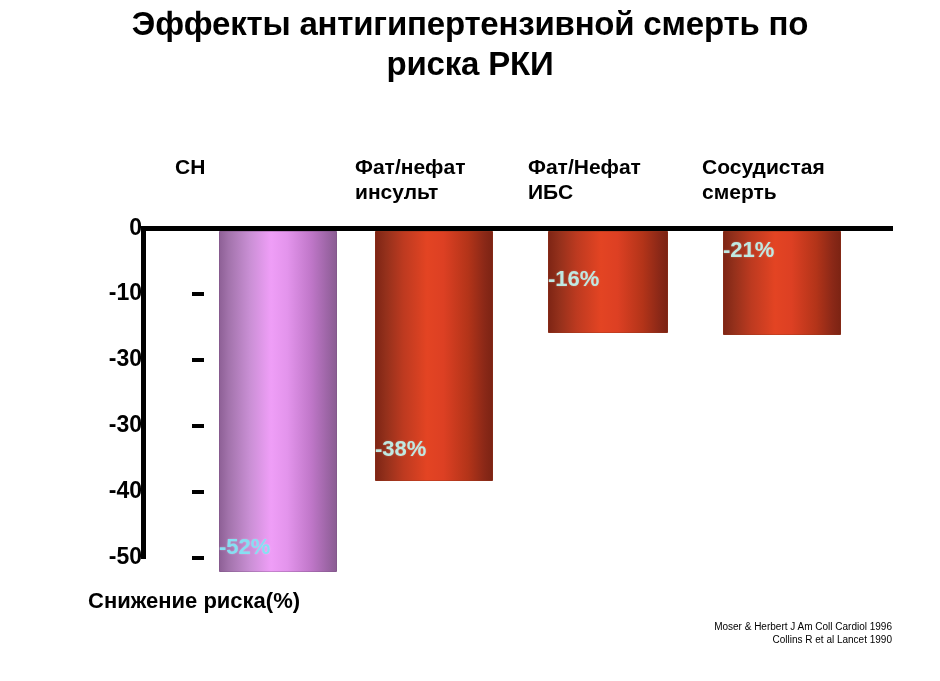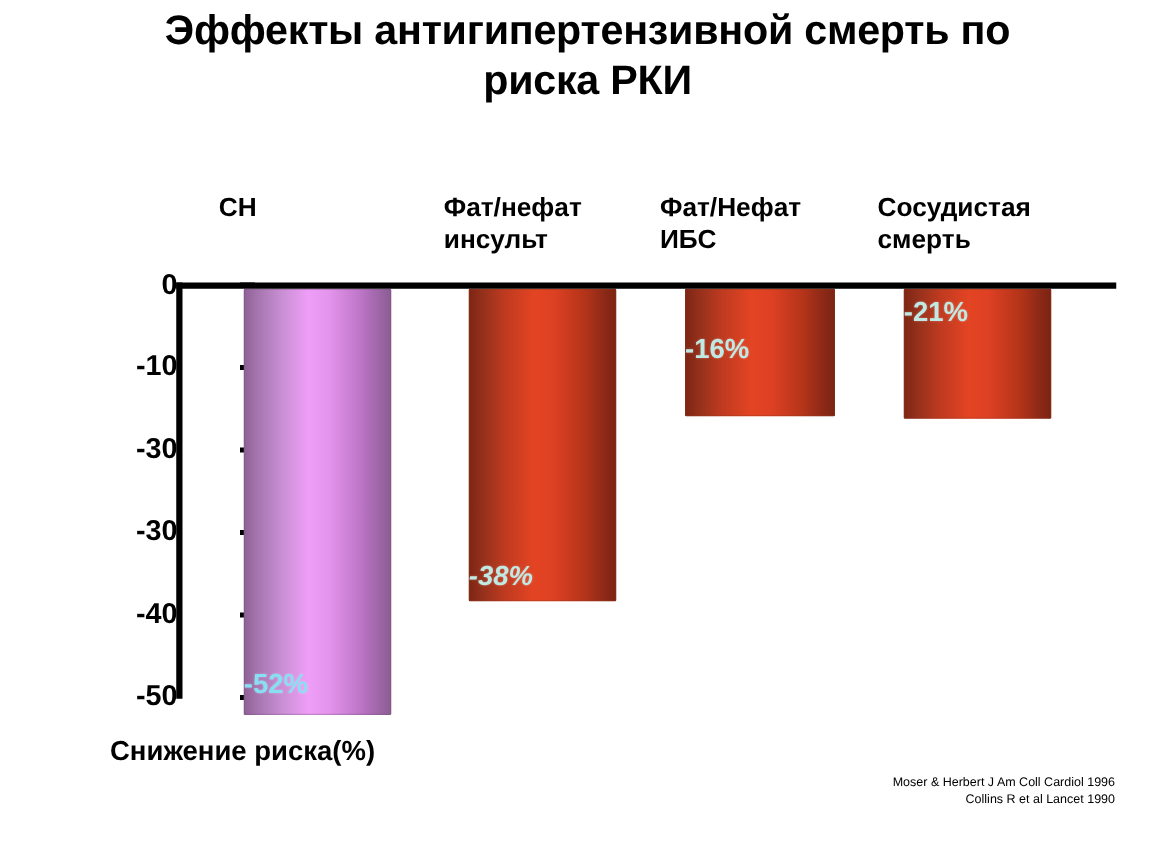--- a/index.html
+++ b/index.html
@@ -75,20 +75,21 @@
   
   .bar{
     position:absolute;
     border-radius:1px;
   }
   .bar-purple{
     background:linear-gradient(to right,
       #8d5f95 0%, #a273ab 8%, #c98fd4 26%, #ef9ef7 44%,
       #e394ec 58%, #c077c9 78%, #9a64a3 93%, #8a5d92 100%);
     box-shadow:inset 0 0 0 1px rgba(120,80,130,.35);
+    margin-left:24px;
   }
   .bar-red{
     background:linear-gradient(to right,
       #7d2414 0%, #93301b 9%, #bd3a20 24%, #e34423 44%,
       #dd4023 58%, #b33419 79%, #8a2817 93%, #7b2313 100%);
     box-shadow:inset 0 0 0 1px rgba(150,55,30,.35);
   }
   .bar-label{
     position:absolute;
     width:100%;
@@ -156,21 +157,21 @@
       <div class="tick-label" style="top:545px;">-50</div>
     </div>
 
     <div class="axis-vert"></div>
 
     <div class="bar bar-purple" style="left:195px;top:231px;width:118px;height:341px;">
       <div class="bar-label lbl-cyan" style="bottom:14px;">-52%</div>
     </div>
 
     <div class="bar bar-red" style="left:375px;top:231px;width:118px;height:250px;">
-      <div class="bar-label lbl-mint" style="bottom:9px;font-style:italic;">-38%</div>
+      <div class="bar-label lbl-mint" style="bottom:21px;">-38%</div>
     </div>
 
     <div class="bar bar-red" style="left:548px;top:231px;width:120px;height:102px;">
       <div class="bar-label lbl-mint" style="bottom:43px;">-16%</div>
     </div>
 
     <div class="bar bar-red" style="left:723px;top:231px;width:118px;height:104px;">
       <div class="bar-label lbl-mint" style="bottom:74px;">-21%</div>
     </div>
 

